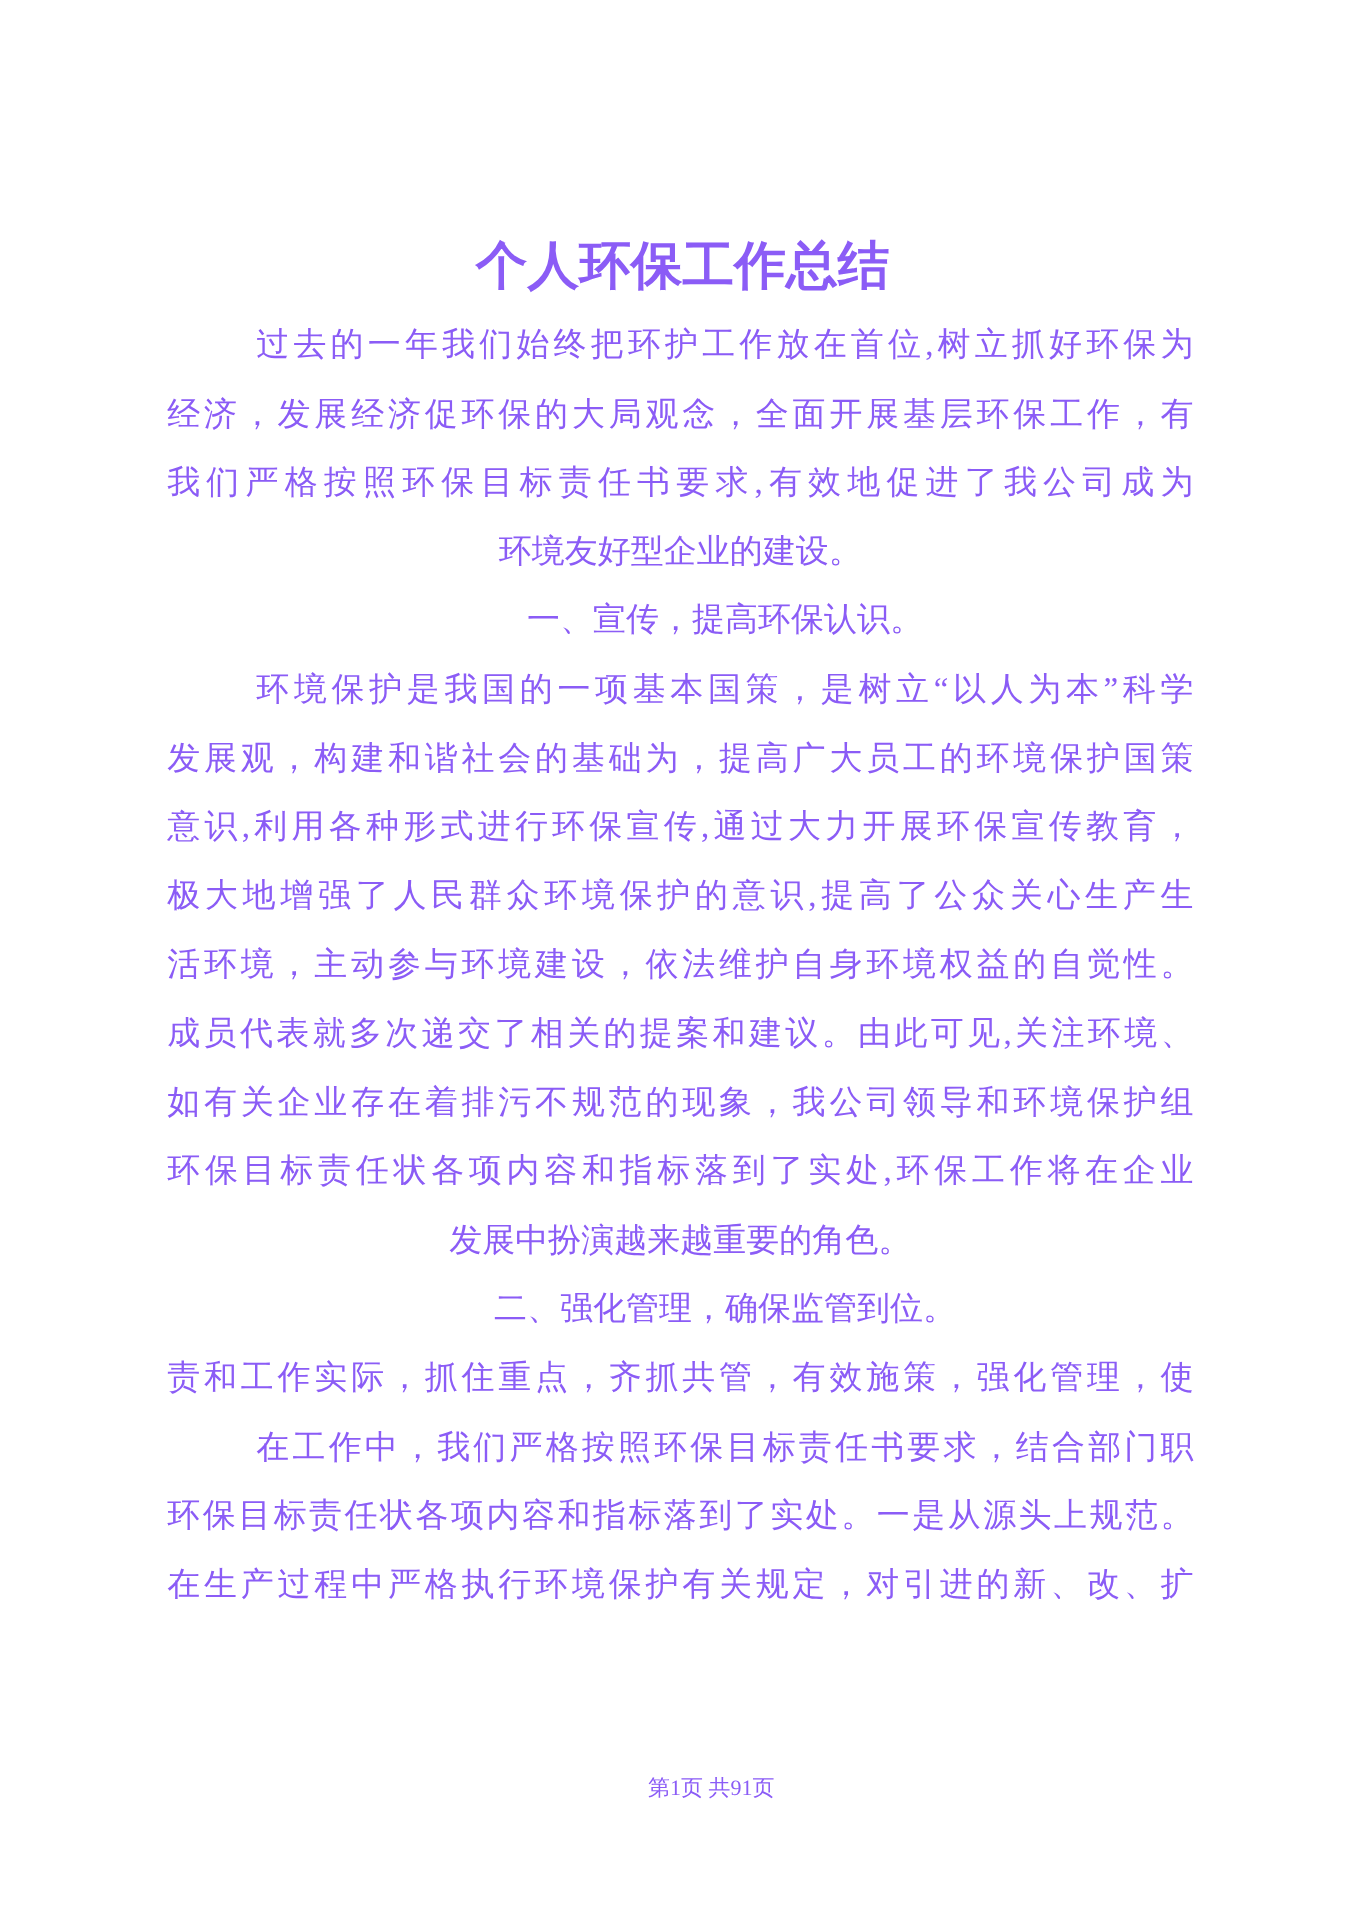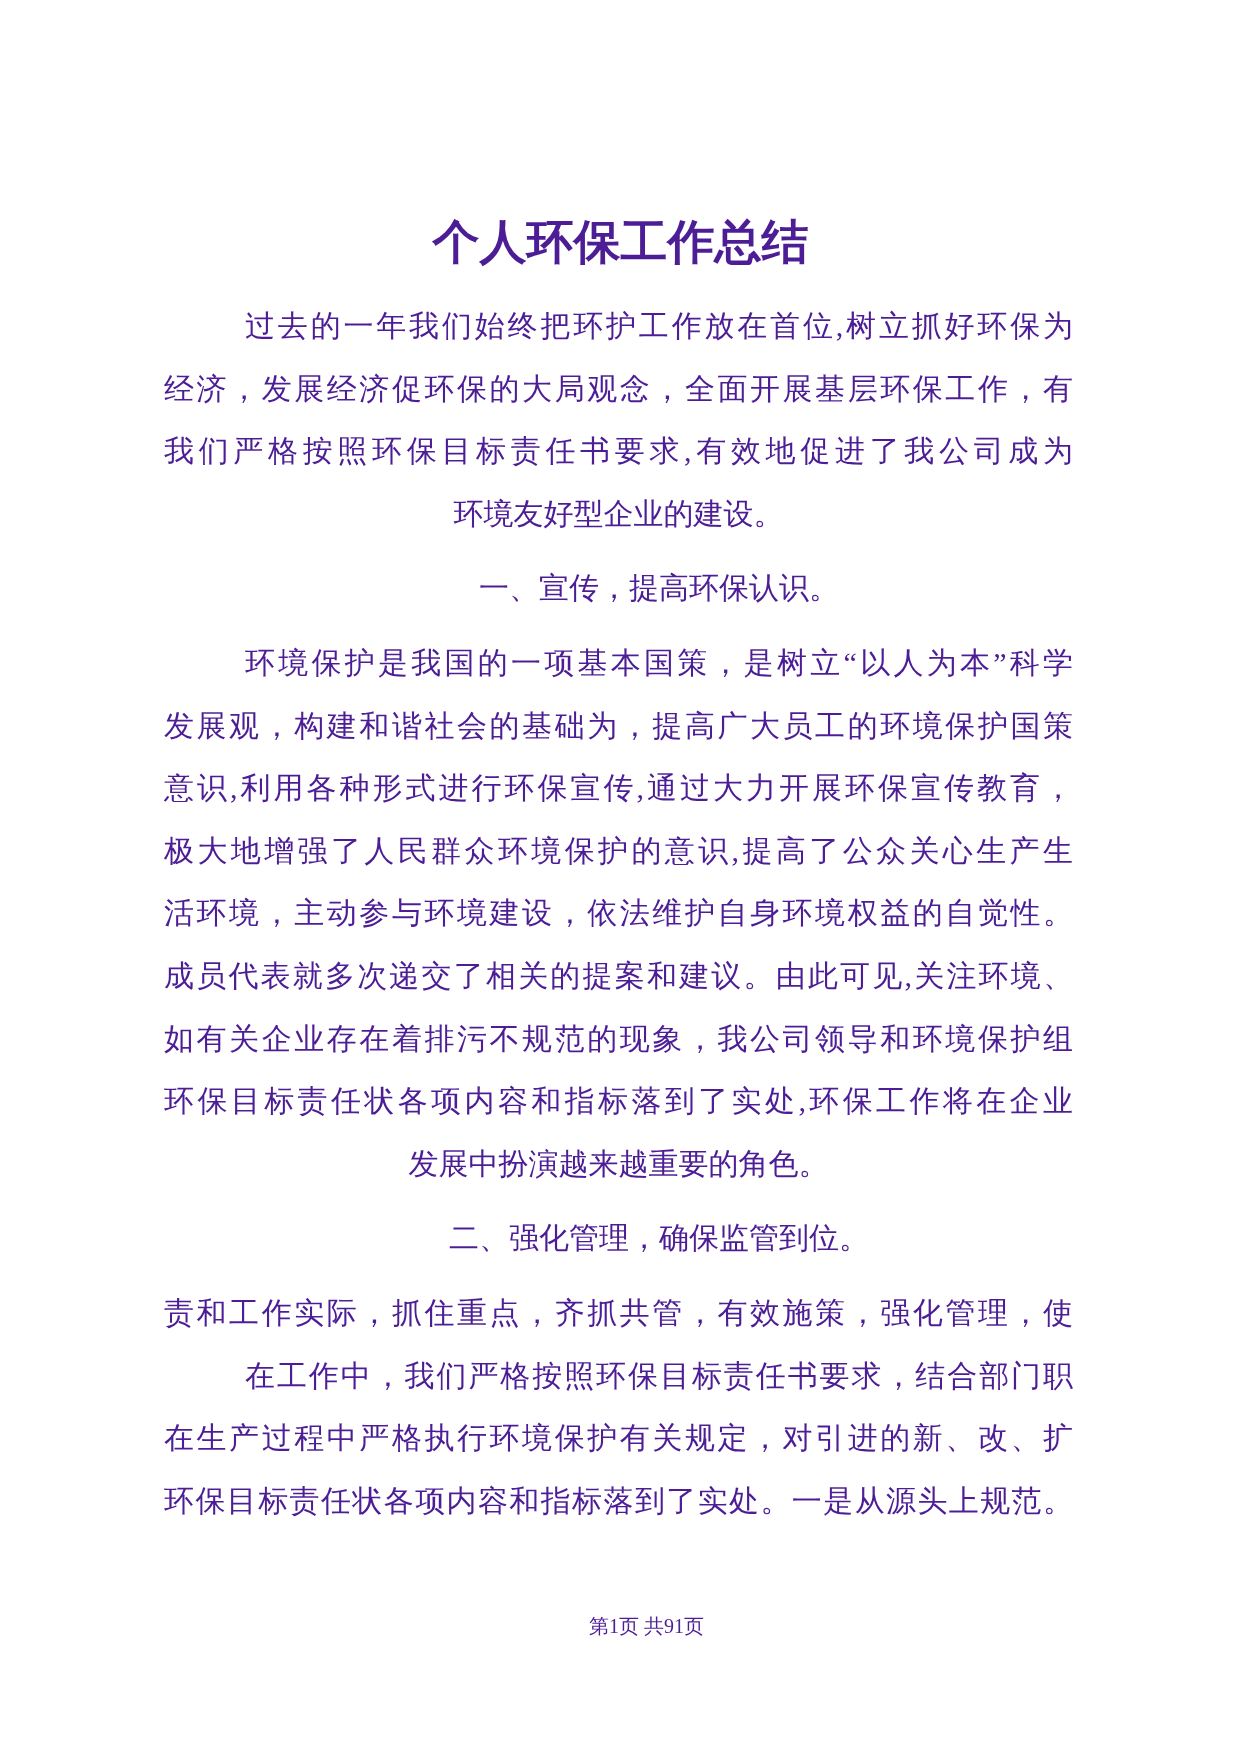--- a/index.html
+++ b/index.html
@@ -5,21 +5,21 @@
   html, body {
     margin: 0;
     padding: 0;
     background: #ffffff;
   }
   .page {
     position: relative;
     width: 1241px;
     height: 1754px;
     background: #ffffff;
-    color: #4c1d95;
+    color: #8b5cf6;
     font-family: "Liberation Serif", "DejaVu Serif", serif;
     overflow: hidden;
   }
   .doc-title {
     position: absolute;
     top: 210px;
     left: 0;
     width: 100%;
     margin: 0;
     text-align: center;
@@ -30,21 +30,21 @@
   }
   .doc-body {
     position: absolute;
     top: 283px;
     left: 152px;
     width: 933px;
     font-size: 30px;
     letter-spacing: 0px;
   }
   .paragraph {
-    margin: 12px;
+    margin: 0;
     padding: 0;
   }
   .line {
     height: 62.6px;
     line-height: 62.6px;
     text-align: center;
     white-space: nowrap;
     overflow: visible;
   }
   .line.justify {
@@ -96,21 +96,21 @@
         <div class="line justify">如有关企业存在着排污不规范的现象，我公司领导和环境保护组</div>
         <div class="line justify">环保目标责任状各项内容和指标落到了实处,环保工作将在企业</div>
         <div class="line">发展中扮演越来越重要的角色。</div>
       </div>
       <div class="paragraph">
         <div class="line indent">二、强化管理，确保监管到位。</div>
       </div>
       <div class="paragraph">
         <div class="line justify">责和工作实际，抓住重点，齐抓共管，有效施策，强化管理，使</div>
         <div class="line justify indent">在工作中，我们严格按照环保目标责任书要求，结合部门职</div>
+        <div class="line justify">环保目标责任状各项内容和指标落到了实处。一是从源头上规范。</div>
         <div class="line justify">在生产过程中严格执行环境保护有关规定，对引进的新、改、扩</div>
-        <div class="line justify">环保目标责任状各项内容和指标落到了实处。一是从源头上规范。</div>
       </div>
     </div>
 
   <div class="doc-footer">
     <span class="footer-text">第1页 共91页</span>
   </div>
 </div>
 
 </body></html>

